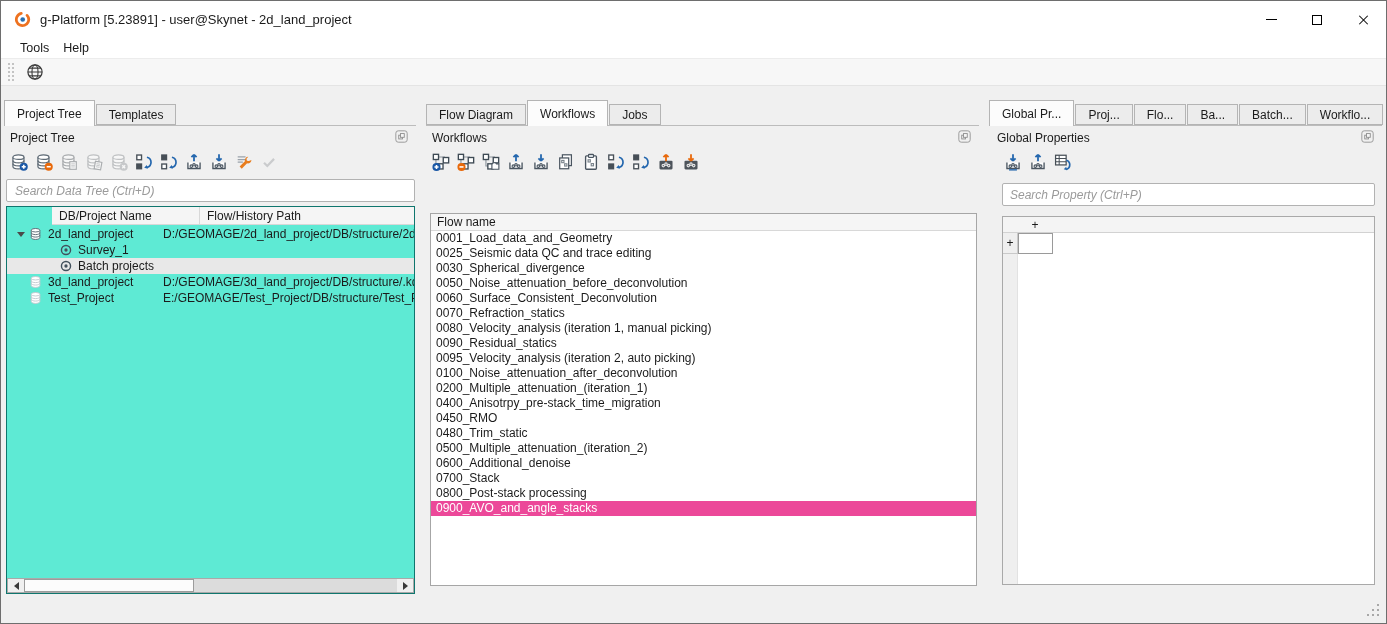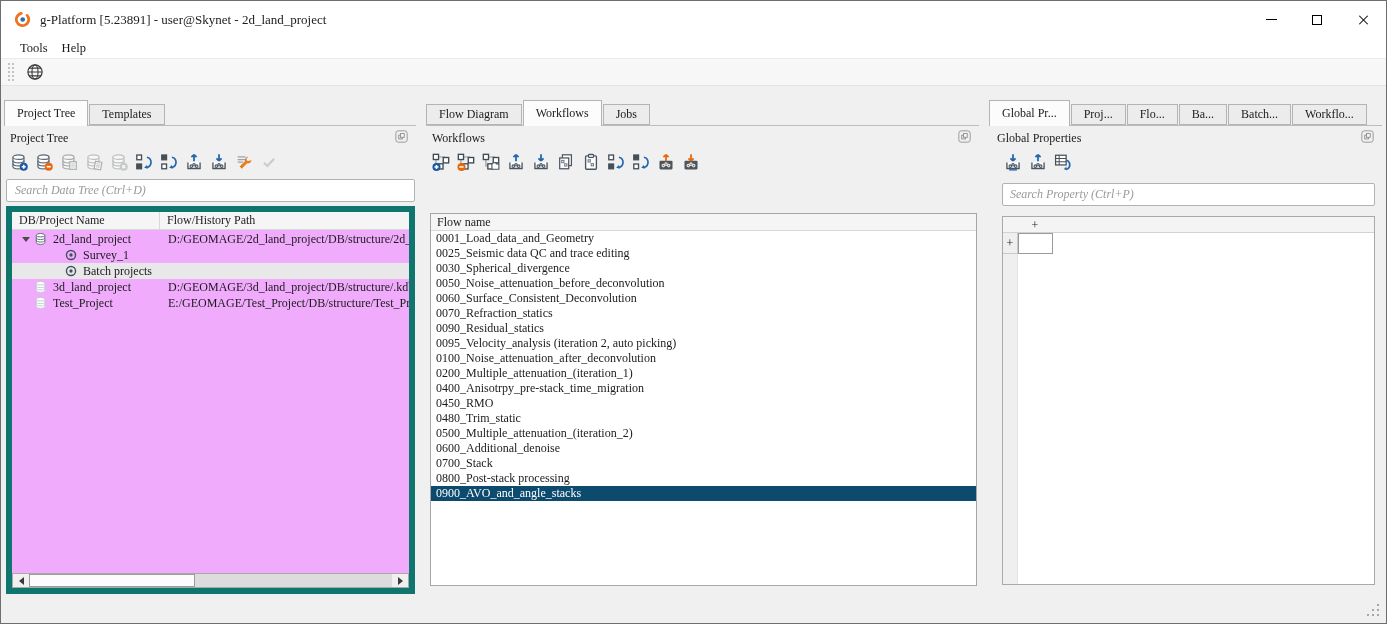--- a/index.html
+++ b/index.html
@@ -1,18 +1,18 @@
 <!DOCTYPE html>
 <html><head>
 <meta charset="utf-8">
 <style>
   html,body{margin:0;padding:0;background:#cfcfcf;}
   *{box-sizing:border-box;}
   .window{position:relative;width:1387px;height:624px;background:#f0f0f0;border:1px solid #6e6e6e;
-    font-family:Liberation Serif, serif;font-size:12px;color:#1b1b1b;overflow:hidden;}
+    font-family:Liberation Sans, sans-serif;font-size:12px;color:#1b1b1b;overflow:hidden;}
 
   
   .titlebar{height:37px;background:#fff;display:flex;align-items:center;padding-left:13px;}
   .app-logo{width:18px;height:18px;margin-right:8px;display:inline-flex;}
   .title{font-size:13px;}
   .win-controls{margin-left:auto;display:flex;height:100%;}
   .win-btn{width:46px;height:100%;display:flex;align-items:center;justify-content:center;cursor:default;}
   .glyph-min{width:11px;height:1px;background:#000;display:block;}
   .glyph-max{width:10px;height:10px;border:1px solid #000;display:block;}
   .glyph-close{position:relative;width:12px;height:12px;display:block;}
@@ -44,21 +44,21 @@
   .float-btn{margin-left:auto;width:16px;height:16px;display:inline-flex;}
   .icon-bar{position:absolute;left:0;right:0;top:23px;height:26px;display:flex;align-items:center;gap:7px;padding-left:6px;}
   .ic{width:18px;height:18px;display:inline-flex;align-items:center;justify-content:center;}
   .ic.disabled{opacity:.5;filter:grayscale(55%);}
   .ic-sm{width:14px;height:14px;display:inline-flex;flex:none;}
 
   .search{position:absolute;height:23px;border:1px solid #b2b2b2;border-radius:2px;background:#fff;padding:0 7px;font-family:inherit;font-size:12px;color:#1b1b1b;outline:none;}
   .search::placeholder{font-style:italic;color:#9a9a9a;opacity:1;}
 
   
-  .tframe{position:absolute;left:2px;right:1px;top:80px;bottom:2px;background:#f0abfc;border:6px solid #0f766e;overflow:hidden;}
+  .tframe{position:absolute;left:2px;right:1px;top:80px;bottom:2px;background:#5eead4;border:1px solid #0f766e;overflow:hidden;padding-left:45px;}
   .thead{height:18px;background:#f5f5f5;border-bottom:1px solid #d8d8d8;display:flex;}
   .thead .c1{width:148px;padding-left:7px;border-right:1px solid #d8d8d8;display:flex;align-items:center;}
   .thead .c2{flex:1;padding-left:7px;display:flex;align-items:center;}
   .tbody{position:absolute;left:0;right:0;top:19px;bottom:16px;overflow:hidden;}
   .trow{position:relative;height:16px;display:flex;align-items:center;white-space:nowrap;overflow:hidden;}
   .trow.hl{background:#e8e8e8;}
   .ind{flex:none;display:block;}
   .expander{width:16px;flex:none;display:flex;align-items:center;justify-content:center;}
   .expander.open::before{content:"";width:0;height:0;border-left:4px solid transparent;border-right:4px solid transparent;border-top:5px solid #4a4a4a;}
   .tname{margin-left:5px;}
@@ -70,21 +70,21 @@
   .arr-l{width:0;height:0;border-top:4px solid transparent;border-bottom:4px solid transparent;border-right:5px solid #3a3a3a;}
   .arr-r{width:0;height:0;border-top:4px solid transparent;border-bottom:4px solid transparent;border-left:5px solid #3a3a3a;}
   .sb-thumb{width:42%;background:#fcfcfc;border:1px solid #9c9c9c;}
   .sb-track{flex:1;}
 
   
   #panel-workflows .search{left:4px;right:2px;top:57px;}
   .wframe{position:absolute;left:4px;right:2px;top:87px;bottom:10px;background:#fff;border:1px solid #a6a6a6;overflow:hidden;}
   .whead{height:17px;background:#f5f5f5;border-bottom:1px solid #d8d8d8;display:flex;align-items:center;padding-left:6px;}
   .wrow{height:15px;line-height:15px;padding-left:5px;white-space:nowrap;overflow:hidden;}
-  .wrow.sel{background:#0c4a6e;color:#fff;}
+  .wrow.sel{background:#ec4899;color:#fff;}
 
   
   #panel-properties .panel-header{padding-left:8px;}
   #panel-properties .icon-bar{padding-left:15px;}
   #panel-properties .search{left:13px;right:7px;top:57px;}
   .pframe{position:absolute;left:13px;right:7px;top:90px;bottom:11px;background:#fff;border:1px solid #a9a9a9;overflow:hidden;}
   .phead{height:16px;background:#f4f4f4;border-bottom:1px solid #d2d2d2;position:relative;}
   .pcolhead{position:absolute;left:15px;top:0;width:34px;height:16px;display:flex;align-items:center;justify-content:center;}
   .prowstrip{position:absolute;left:0;top:16px;bottom:0;width:15px;background:#efefef;border-right:1px solid #e2e2e2;}
   .prowhead{position:absolute;left:0;top:16px;width:15px;height:21px;background:#efefef;border-right:1px solid #c9c9c9;border-bottom:1px solid #c9c9c9;display:flex;align-items:center;justify-content:center;}
@@ -451,20 +451,21 @@
           </div>
         <div class="wframe">
           <div class="whead">Flow name</div>
           <div id="wf-list">
               <div class="wrow">0001_Load_data_and_Geometry</div>
               <div class="wrow">0025_Seismic data QC and trace editing</div>
               <div class="wrow">0030_Spherical_divergence</div>
               <div class="wrow">0050_Noise_attenuation_before_deconvolution</div>
               <div class="wrow">0060_Surface_Consistent_Deconvolution</div>
               <div class="wrow">0070_Refraction_statics</div>
+              <div class="wrow">0080_Velocity_analysis (iteration 1, manual picking)</div>
               <div class="wrow">0090_Residual_statics</div>
               <div class="wrow">0095_Velocity_analysis (iteration 2, auto picking)</div>
               <div class="wrow">0100_Noise_attenuation_after_deconvolution</div>
               <div class="wrow">0200_Multiple_attenuation_(iteration_1)</div>
               <div class="wrow">0400_Anisotrpy_pre-stack_time_migration</div>
               <div class="wrow">0450_RMO</div>
               <div class="wrow">0480_Trim_static</div>
               <div class="wrow">0500_Multiple_attenuation_(iteration_2)</div>
               <div class="wrow">0600_Additional_denoise</div>
               <div class="wrow">0700_Stack</div>

